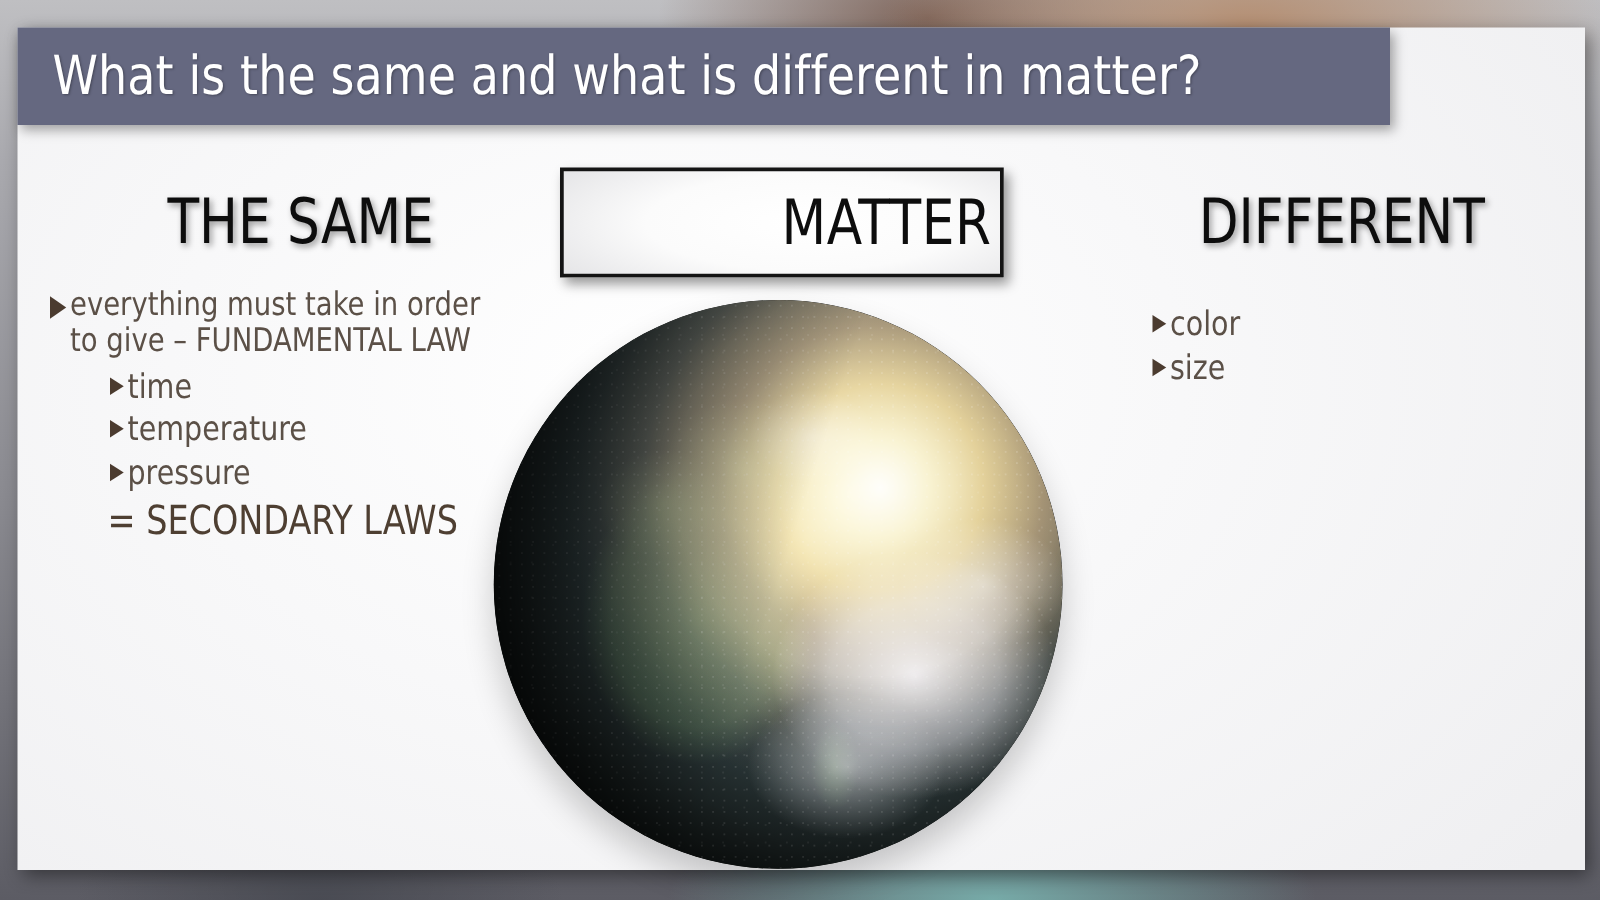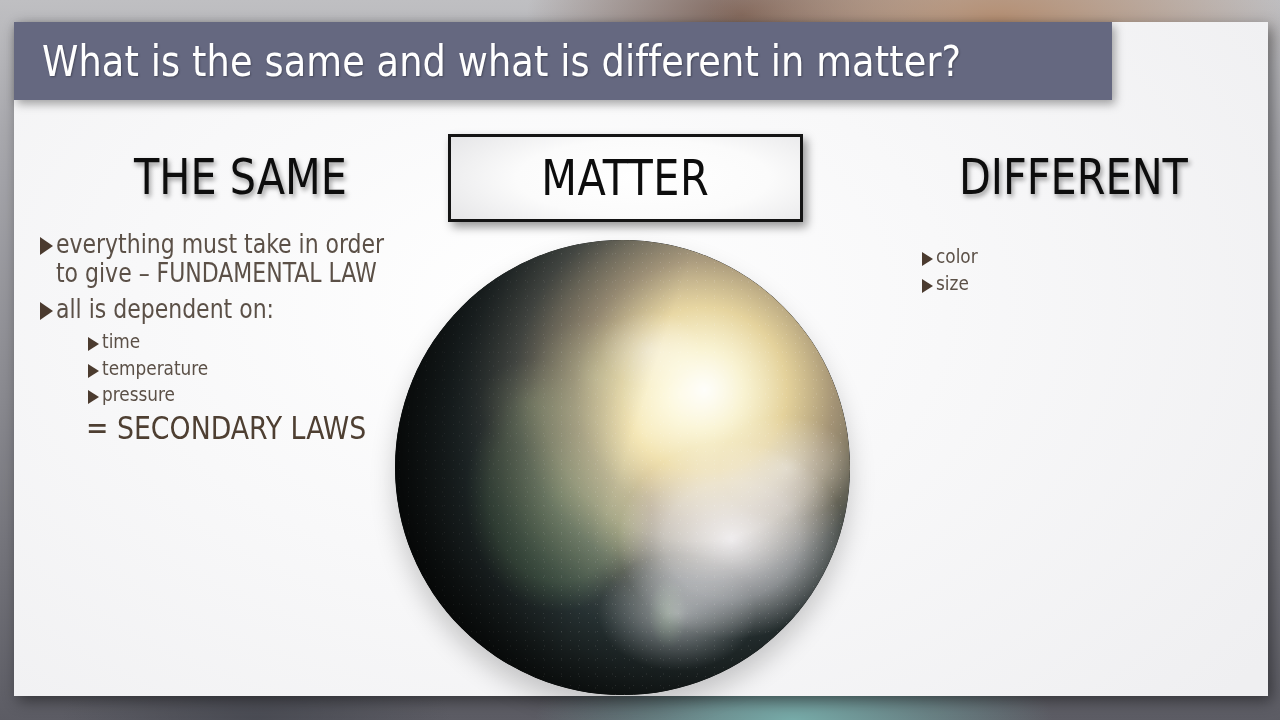--- a/index.html
+++ b/index.html
@@ -92,21 +92,21 @@
     position: absolute;
     left: 434px;
     top: 34px;
     width: 355px;
     height: 88px;
     border: 3px solid #141414;
     background: radial-gradient(ellipse 230px 70px at 55% 50%, #ffffff 0%, #fbfbfb 55%, #e6e6e8 100%);
     box-shadow: 4px 5px 9px rgba(0,0,0,0.40);
     display: flex;
     align-items: center;
-    justify-content: center;
+    justify-content: flex-end;
   }
   #matter-text {
     color: #0d0d0d;
     font-size: 50px;
     font-weight: 400;
     line-height: 1;
     letter-spacing: 0.5px;
     transform: scaleX(0.92);
   }
 
@@ -198,21 +198,21 @@
   }
   .arrow.small {
     border-left-width: 11px;
     border-top-width: 7.5px;
     border-bottom-width: 7.5px;
   }
   .btxt { transform: scaleX(0.94); transform-origin: left top; white-space: pre-line; }
 
   .lvl1 { font-size: 26px; margin-bottom: 6px; }
   .lvl1 .arrow { margin-top: 7px; }
-  .lvl2 { font-size: 20px; margin-bottom: 4px; margin-left: 48px; }
+  .lvl2 { font-size: 27px; margin-bottom: 4px; margin-left: 48px; }
   .lvl2 .arrow { margin-top: 7px; }
 
   #secondary-laws {
     margin-left: 46px;
     margin-top: 6px;
     font-size: 32px;
     color: #4e3f32;
     line-height: 1;
     transform: scaleX(0.93);
     transform-origin: left top;
@@ -252,24 +252,20 @@
     </div>
 
     <div id="col-left">
 
       <div class="bullet lvl1">
         <span class="arrow"></span>
         <span class="btxt">everything must take in order
 to give – FUNDAMENTAL LAW</span>
       </div>
 
-      <div class="bullet lvl1">
-        <span class="arrow"></span>
-        <span class="btxt">all is dependent on:</span>
-      </div>
 
       <div class="bullet lvl2">
         <span class="arrow small"></span>
         <span class="btxt">time</span>
       </div>
 
       <div class="bullet lvl2">
         <span class="arrow small"></span>
         <span class="btxt">temperature</span>
       </div>

